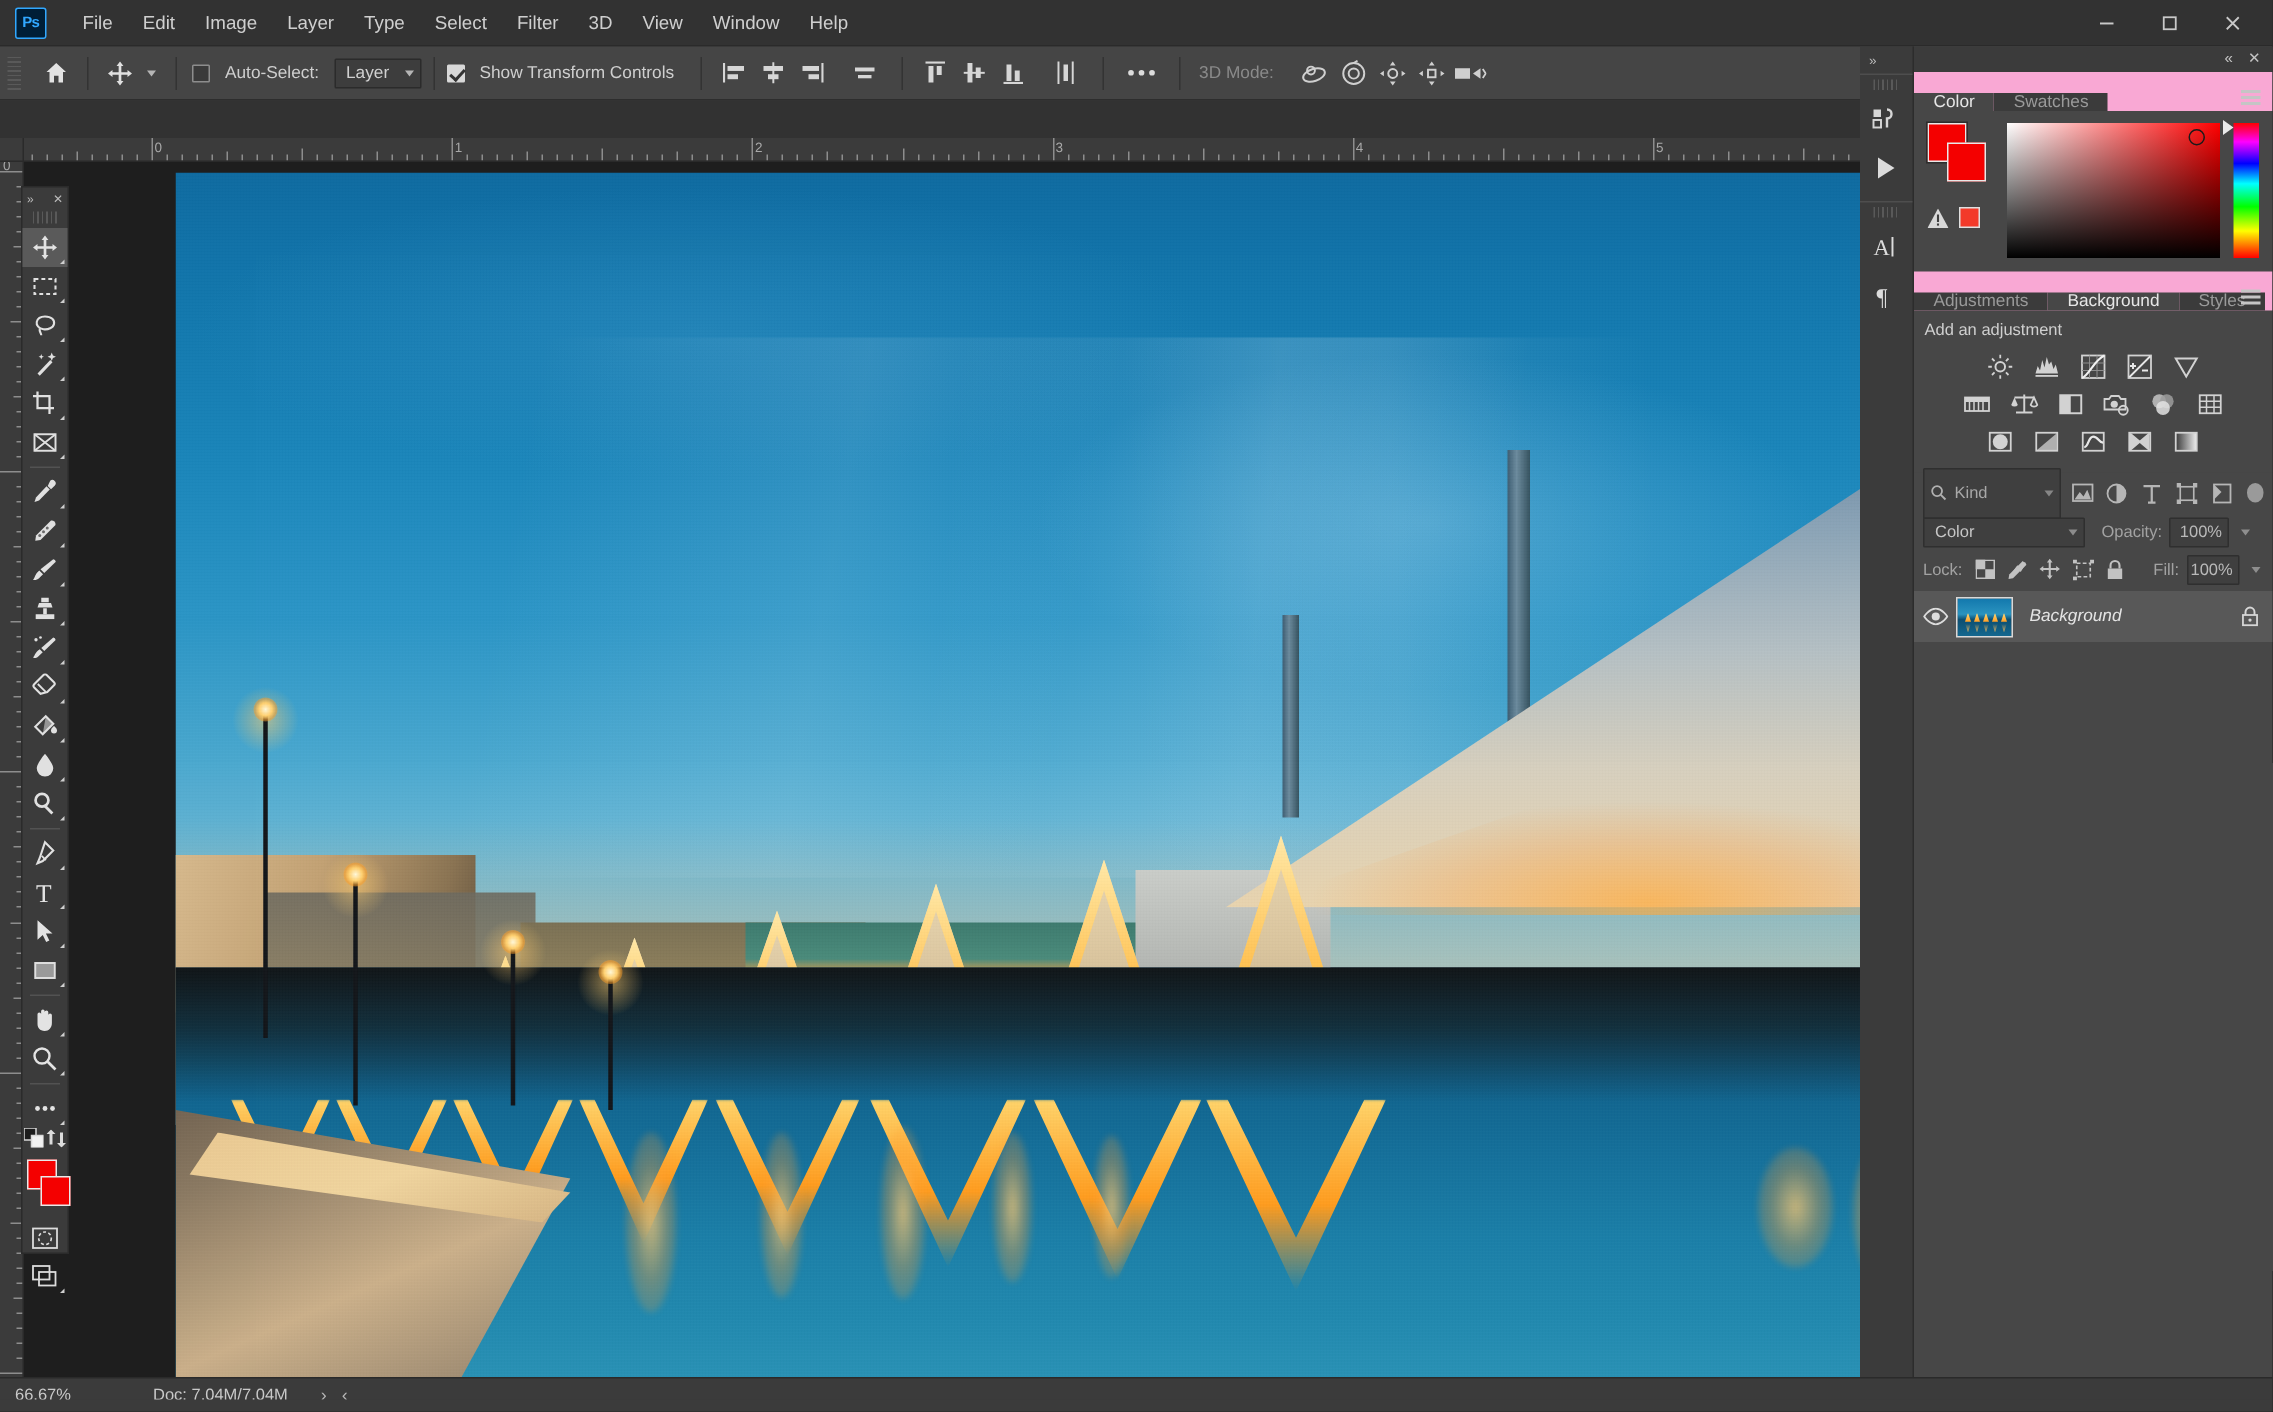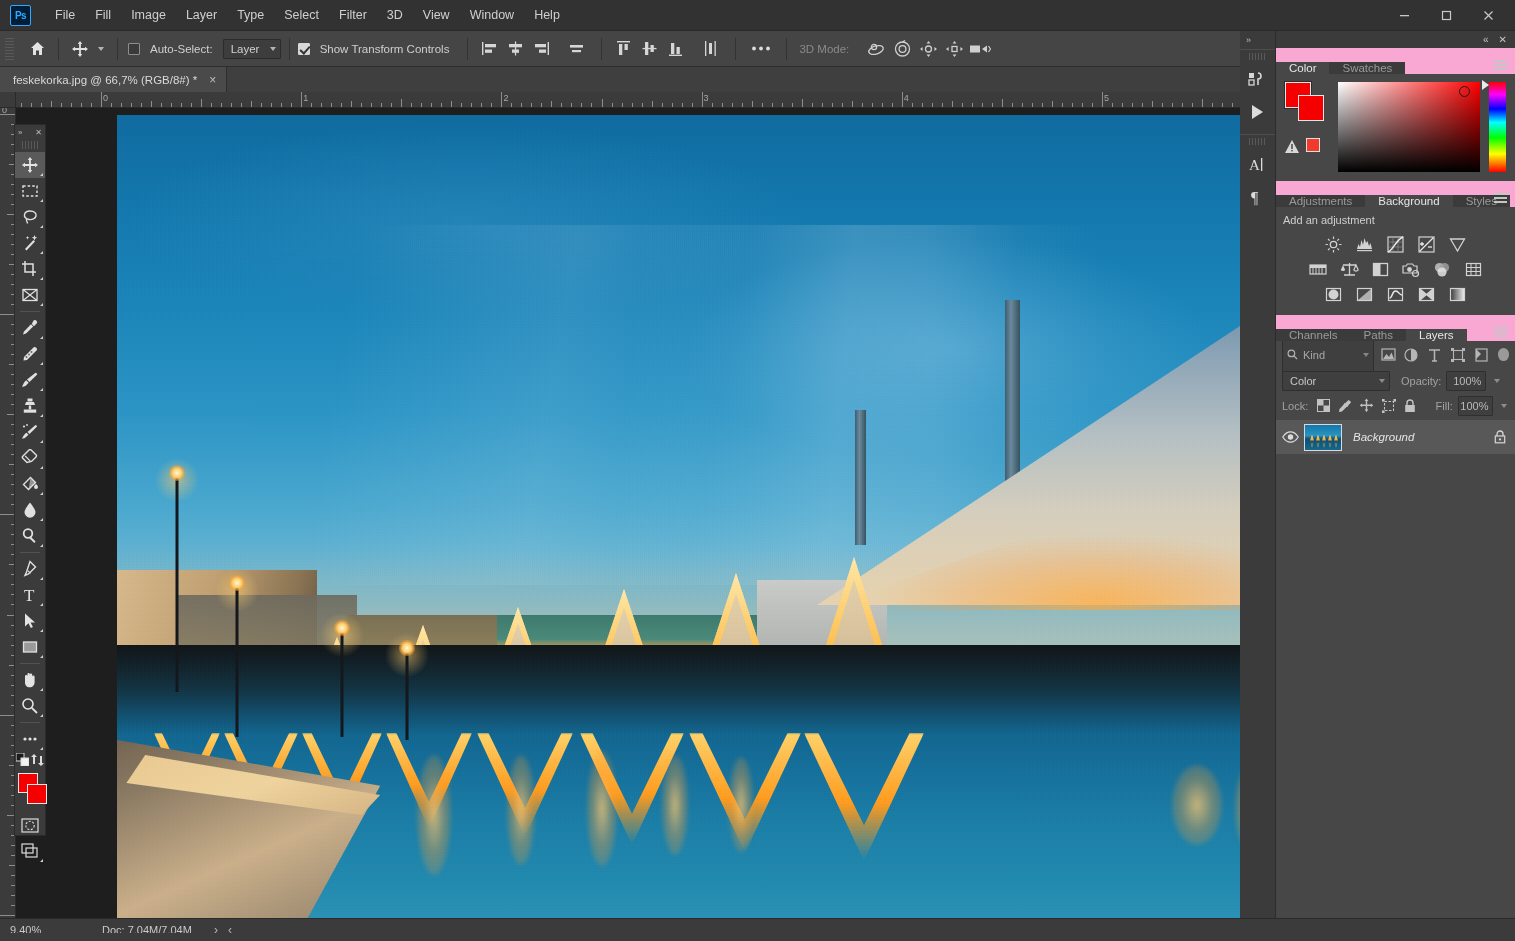--- a/index.html
+++ b/index.html
@@ -412,21 +412,21 @@
 </style>
 </head>
 <body>
 
 <div id="app">
 
   <div id="titlebar">
     <div id="ps-logo">Ps</div>
     <div id="menubar-items" style="display:flex;align-items:center;">
         <div class="menu-item">File</div>
-        <div class="menu-item">Fill</div>
+        <div class="menu-item">Edit</div>
         <div class="menu-item">Image</div>
         <div class="menu-item">Layer</div>
         <div class="menu-item">Type</div>
         <div class="menu-item">Select</div>
         <div class="menu-item">Filter</div>
         <div class="menu-item">3D</div>
         <div class="menu-item">View</div>
         <div class="menu-item">Window</div>
         <div class="menu-item">Help</div>
       </div>
@@ -574,26 +574,20 @@
     </div>
     <div class="ob-icon">
       <svg width="22" height="16" viewBox="0 0 22 16">
           <rect x="1" y="4.5" width="10" height="7" fill="#cfcfcf"></rect>
           <path d="M13 8 L18 4.5 L18 11.5 Z" fill="#cfcfcf"></path>
           <path d="M19.5 5 L21.5 8 L19.5 11" stroke="#cfcfcf" stroke-width="1.2" fill="none"></path>
         </svg>
     </div>
   </div>
 
-  <div id="tabbar">
-    <div id="doc-tab">
-      <span id="doc-tab-title">feskekorka.jpg @ 66,7% (RGB/8#) *</span>
-      <span id="doc-tab-close">×</span>
-    </div>
-  </div>
 
   <div id="ruler-corner"></div>
   <div id="ruler-h">
       <div class="rtick" style="left: 4.92px; width: 1px; height: 4px; bottom: 0px;"></div>
       <div class="rtick" style="left: 14.93px; width: 1px; height: 4px; bottom: 0px;"></div>
       <div class="rtick" style="left: 24.94px; width: 1px; height: 4px; bottom: 0px;"></div>
       <div class="rtick" style="left: 34.95px; width: 1px; height: 6px; bottom: 0px;"></div>
       <div class="rtick" style="left: 44.96px; width: 1px; height: 4px; bottom: 0px;"></div>
       <div class="rtick" style="left: 54.97px; width: 1px; height: 4px; bottom: 0px;"></div>
       <div class="rtick" style="left: 64.98px; width: 1px; height: 4px; bottom: 0px;"></div>
@@ -1336,28 +1330,20 @@
                   <stop offset="0" stop-color="#3a3a3a"></stop>
                   <stop offset="1" stop-color="#efefef"></stop>
                 </linearGradient>
               </defs>
               <rect x="1.5" y="1.5" width="14" height="12" fill="url(#gmg)" stroke="#d2d2d2" stroke-width="1.2"></rect>
             </svg>
         </div>
       </div>
     </div>
 
-    <div class="tabrow">
-      <div class="ptab">Channels</div>
-      <div class="ptab">Paths</div>
-      <div class="ptab active">Layers</div>
-      <div class="pmenu">
-          <i></i>
-        </div>
-    </div>
     <div id="layersbody">
 
       <div class="lrow" style="height:27px;">
         <div id="kind-search">
           <svg width="11" height="11" viewBox="0 0 11 11">
               <circle cx="4.4" cy="4.4" r="3.3" fill="none" stroke="#b0b0b0" stroke-width="1.2"></circle>
               <path d="M6.9 6.9 L10 10" stroke="#b0b0b0" stroke-width="1.3"></path>
             </svg>
           <span style="flex:1;">Kind</span>
           <span class="caret" style="opacity:.6;"></span>
@@ -1478,19 +1464,19 @@
             </svg>
         </div>
       </div>
     </div>
   </div>
 
   <div id="hscroll-track">
     <div id="hscroll-thumb"></div>
   </div>
   <div id="statusbar">
-    <div id="zoom-box">9,40%</div>
+    <div id="zoom-box">66,67%</div>
     <div id="doc-info">Doc: 7,04M/7,04M</div>
     <div class="sb-arrow">›</div>
     <div class="sb-arrow" style="margin-left:10px;">‹</div>
   </div>
   <div id="canvas-bottom-strip"></div>
 </div>
 
 </body></html>

